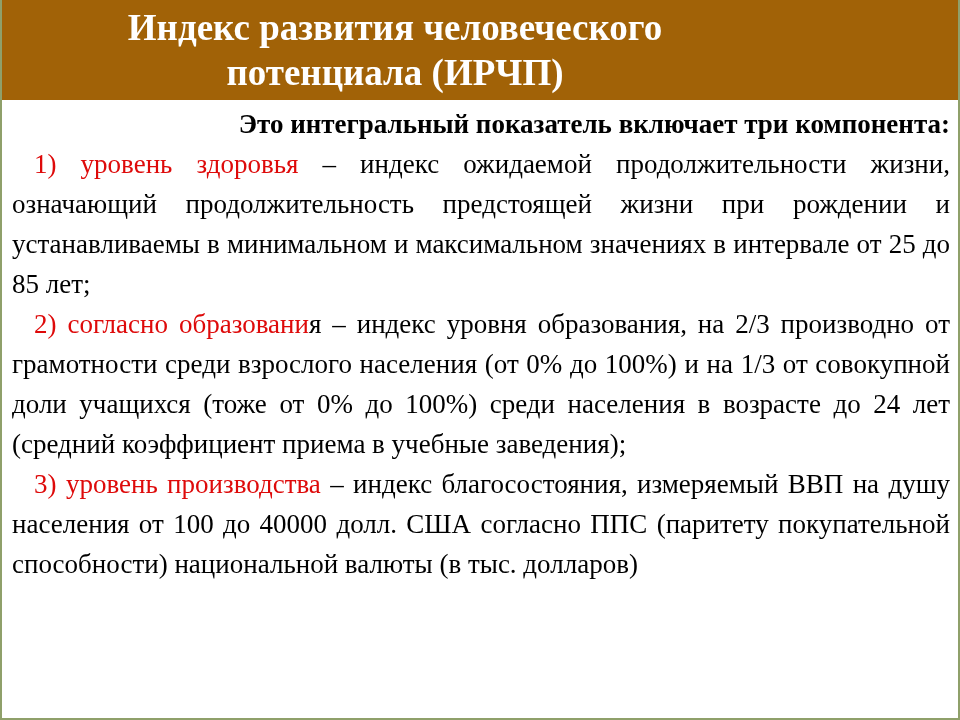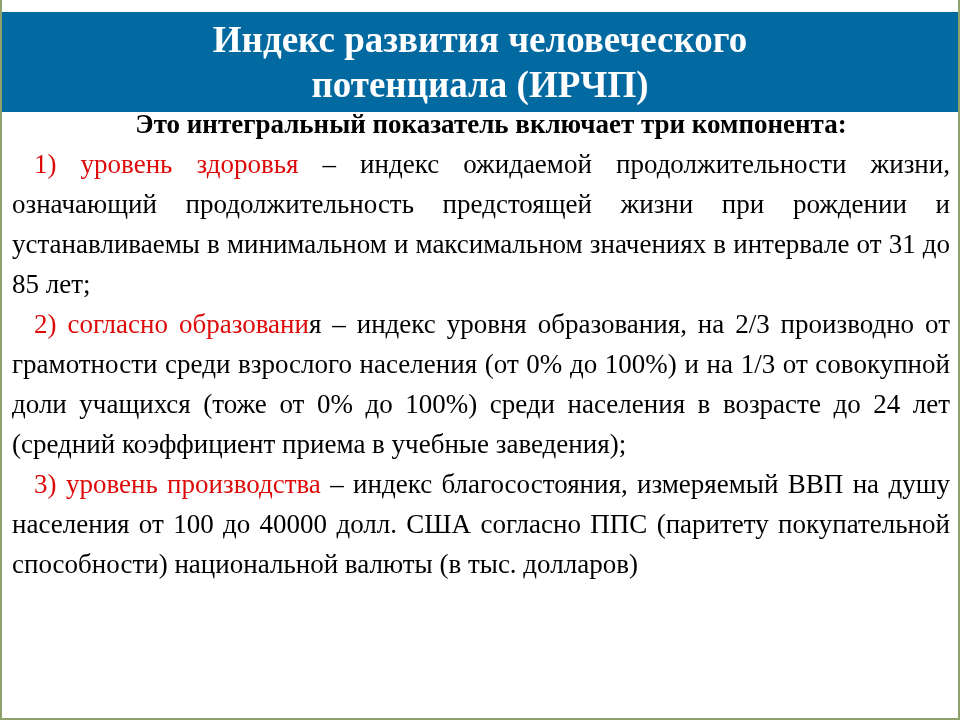--- a/index.html
+++ b/index.html
@@ -24,27 +24,26 @@
     border-left: 2px solid #8fa06a;
     border-right: 2px solid #8fa06a;
     border-bottom: 2px solid #8fa06a;
     overflow: hidden;
   }
 
   
   .title-banner {
     position: absolute;
     left: -2px;
-    top: 12px;
+    top: 0;
     width: 960px;
     height: 100px;
-    background: #0369a1;
+    background: #a16207;
     display: flex;
     align-items: center;
-    justify-content: center;
     box-sizing: border-box;
   }
   .title-text {
     color: #ffffff;
     font-family: "Liberation Serif", "DejaVu Serif", serif;
     font-weight: bold;
     font-size: 37px;
     line-height: 45px;
     text-align: center;
     width: 790px;
@@ -61,21 +60,21 @@
     box-sizing: border-box;
   }
 
   .lead {
     margin: 0;
     padding: 0 0 0 20px;
     font-size: 27px;
     line-height: 40px;
     font-weight: bold;
     color: #000000;
-    text-align: center;
+    text-align: right;
     white-space: nowrap;
   }
 
   .para {
     margin: 0;
     padding: 0;
     text-indent: 22px;
     font-size: 27px;
     line-height: 40px;
     color: #000000;
@@ -98,21 +97,21 @@
   <div class="title-banner">
     <div class="title-text">Индекс развития человеческого
 потенциала (ИРЧП)</div>
   </div>
 
   <div class="content">
 
     <p class="lead">Это интегральный показатель включает три компонента:</p>
 
     <p class="para">
-      <span class="term">1)</span><span class="term">&nbsp;</span><span class="term">уровень здоровья</span><span></span><span> – индекс ожидаемой продолжительности жизни, означающий продолжительность предстоящей жизни при рождении и устанавливаемы в минимальном и максимальном значениях в интервале от 31 до 85 лет;</span>
+      <span class="term">1)</span><span class="term">&nbsp;</span><span class="term">уровень здоровья</span><span></span><span> – индекс ожидаемой продолжительности жизни, означающий продолжительность предстоящей жизни при рождении и устанавливаемы в минимальном и максимальном значениях в интервале от 25 до 85 лет;</span>
     </p>
 
     <p class="para">
       <span class="term">2)</span><span class="term">&nbsp;</span><span class="term">согласно образовани</span><span>я</span><span> – индекс уровня образования, на 2/3 производно от грамотности среди взрослого населения (от 0% до 100%) и на 1/3 от совокупной доли учащихся (тоже от 0% до 100%) среди населения в возрасте до 24 лет (средний коэффициент приема в учебные заведения);</span>
     </p>
 
     <p class="para">
       <span class="term">3)</span><span class="term">&nbsp;</span><span class="term">уровень производства</span><span></span><span> – индекс благосостояния, измеряемый ВВП на душу населения от 100 до 40000 долл. США согласно ППС (паритету покупательной способности) национальной валюты (в тыс. долларов)</span>
     </p>
 

